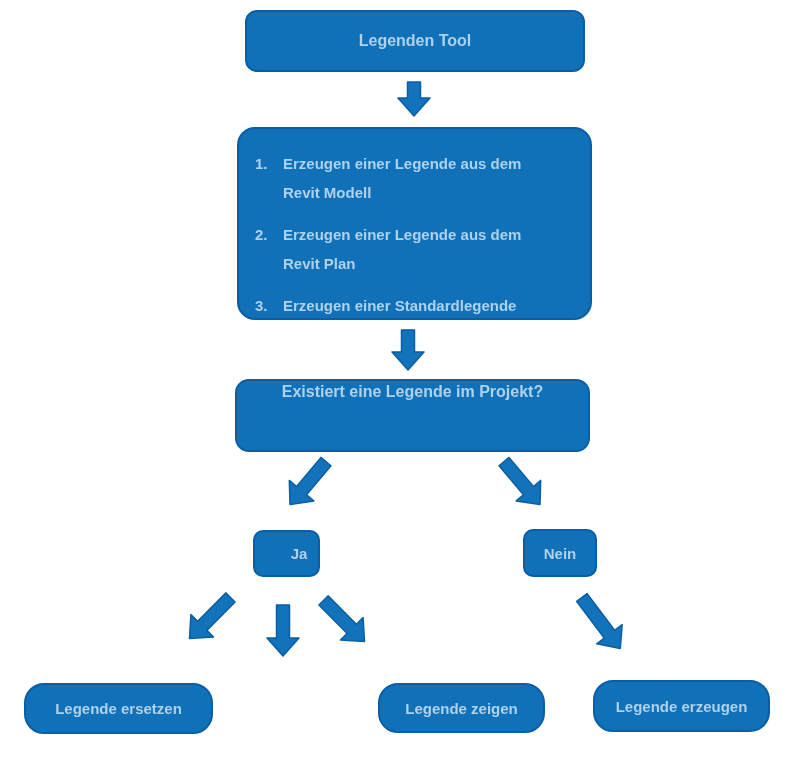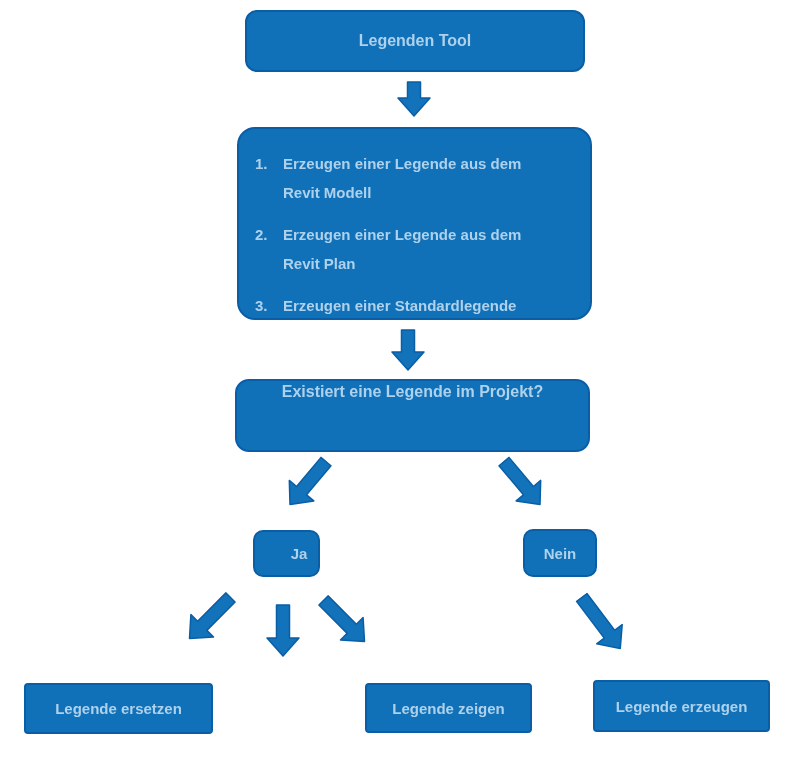--- a/index.html
+++ b/index.html
@@ -61,24 +61,24 @@
     padding-top:2px;
   }
   .node-ja{
     left:253px;top:530px;width:67px;height:47px;
     border-radius:10px;font-size:15px;padding-left:25px;
   }
   .node-nein{
     left:523px;top:529px;width:74px;height:48px;
     border-radius:10px;font-size:15px;
   }
-  .node-outcome{font-size:15px;border-radius:4px;}
+  .node-outcome{font-size:15px;border-radius:20px;}
   .node-ersetzen{left:24px;top:683px;width:189px;height:51px;}
   .node-abbrechen{left:225px;top:679px;width:125px;height:53px;}
-  .node-zeigen{left:365px;top:683px;width:167px;height:50px;}
+  .node-zeigen{left:378px;top:683px;width:167px;height:50px;}
   .node-erzeugen{left:593px;top:680px;width:177px;height:52px;}
   .arrow{position:absolute;}
   .arrow svg{display:block;}
   .arrow svg polygon{
     fill:var(--arrow-fill);
     stroke:var(--node-border);
     stroke-width:1.5;
     stroke-linejoin:round;
   }
   .a-down-1{left:397px;top:81px;}

